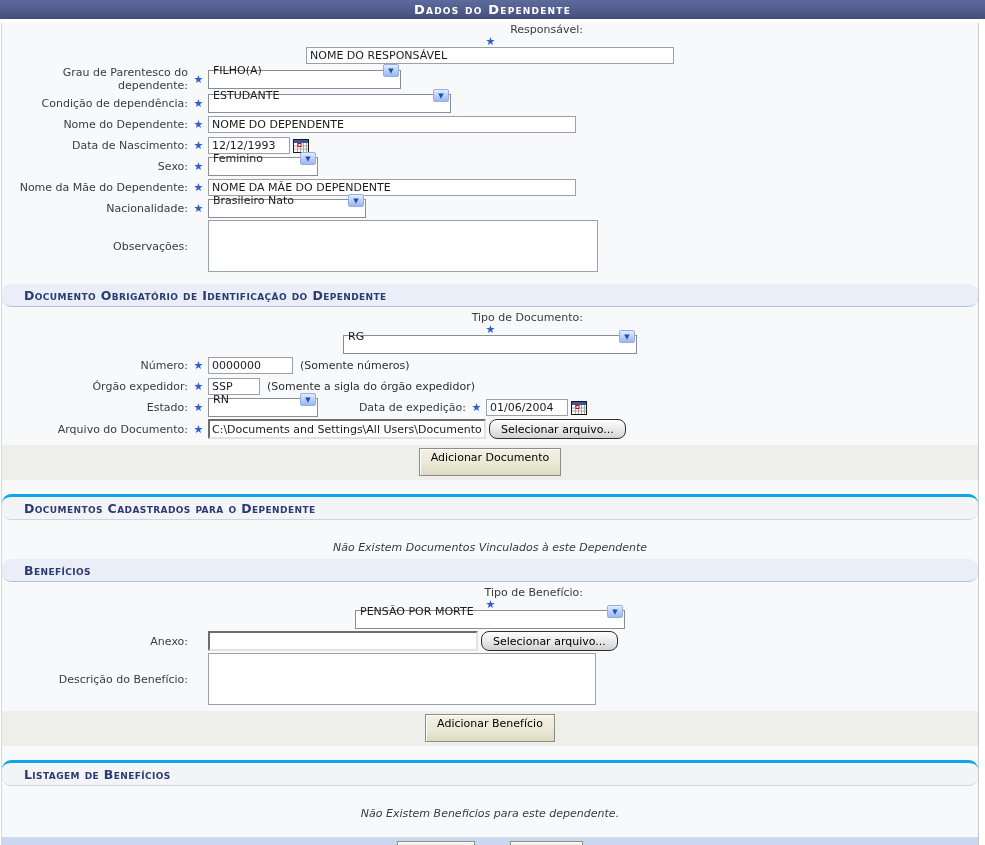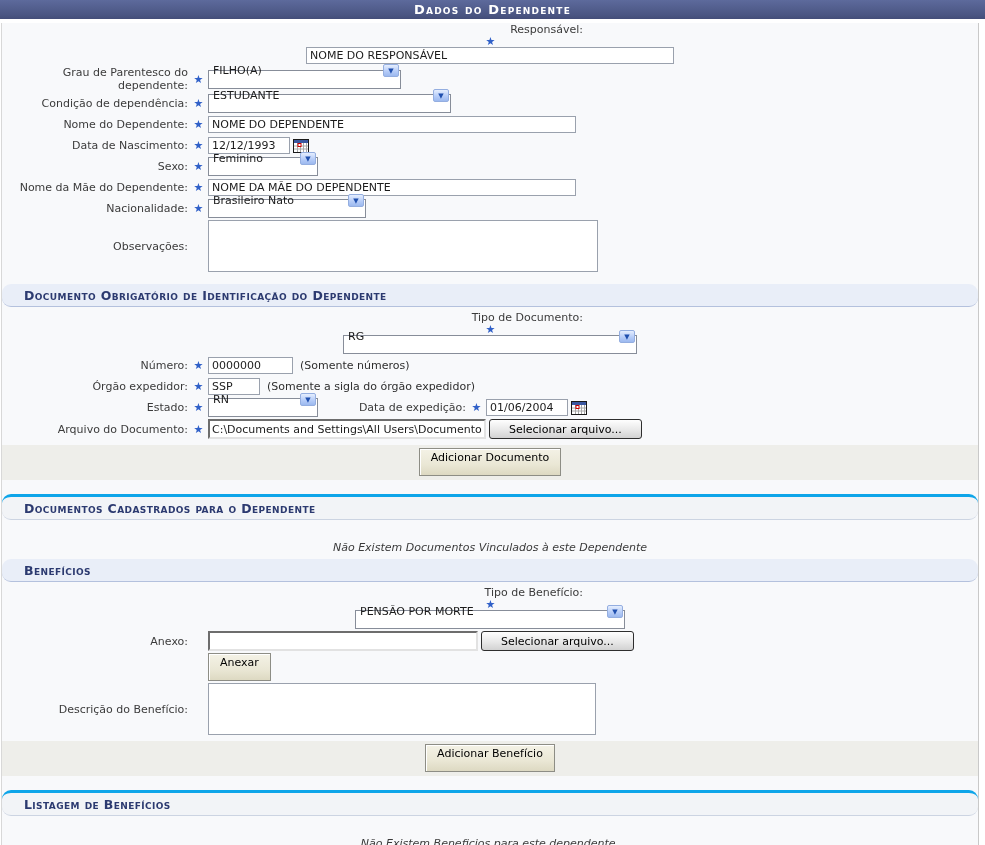--- a/index.html
+++ b/index.html
@@ -49,22 +49,22 @@
   }
 
   .cal-icon { flex:none; margin-left:3px; cursor:pointer; display:block; }
 
   .file-text {
     height:20px; border:2px solid; border-color:#6d6d6d #e2e2e2 #e2e2e2 #6d6d6d;
     background:#fff; font-size:11px; padding:0 2px; color:#1c1c1c;
     font-family:"DejaVu Sans","Liberation Sans",sans-serif; outline:none;
   }
   .file-btn {
-    height:20px; margin-left:3px; padding:0 19px;
-    border:1px solid #2e2e2e; border-radius:3px;
+    height:20px; margin-left:3px; padding:0 11px;
+    border:1px solid #2e2e2e; border-radius:8px;
     background:linear-gradient(#fefefe, #e8e8e8 55%, #d2d2d2);
     font-size:11px; color:#000; cursor:pointer;
     font-family:"DejaVu Sans","Liberation Sans",sans-serif;
   }
 
   .xp-btn {
     padding:2px 11px 11px; border:1px solid #8d8d85;
     background:linear-gradient(#f4f2e6, #eae7d5 60%, #ddd9c2);
     box-shadow:inset 1px 1px 0 #fff;
     font-size:11px; color:#000; cursor:pointer;
@@ -236,25 +236,20 @@
       </div>
     </div>
 
     <div class="row">
       <span class="lbl">Anexo:</span>
       <span class="star-gap"></span>
       <input class="file-text" style="width: 270px;" value="">
       <button class="file-btn">Selecionar arquivo...</button>
     </div>
 
-    <div class="row">
-      <span class="lbl"></span>
-      <span class="star-gap"></span>
-      <button class="xp-btn">Anexar</button>
-    </div>
 
     <div class="row">
       <span class="lbl">Descrição do Benefício:</span>
       <span class="star-gap"></span>
       <textarea class="ta" style="width: 388px;"></textarea>
     </div>
 
     <div class="action-bar">
       <button class="xp-btn">Adicionar Benefício</button>
     </div>

